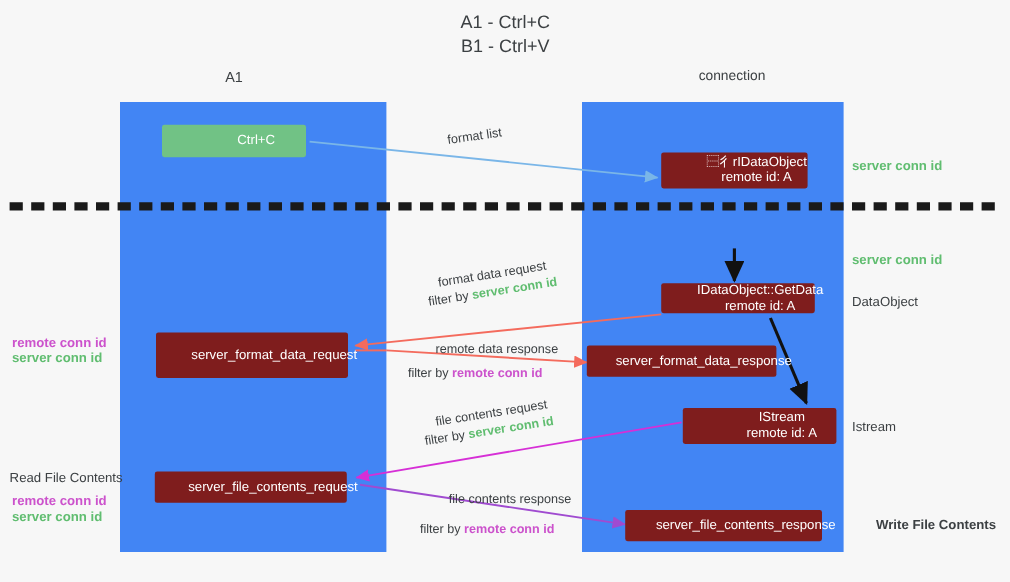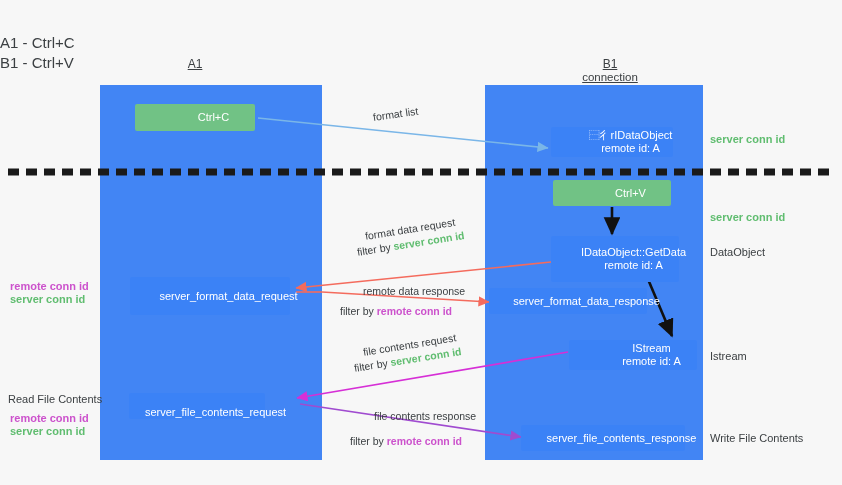--- a/index.html
+++ b/index.html
@@ -9,43 +9,43 @@
     font-family:"Liberation Sans", sans-serif;
     position:relative;
     overflow:hidden;
     color:#3c4043;
   }
   #stage{position:absolute;left:0;top:0;width:842px;height:485px;}
   svg#wires{position:absolute;left:0;top:0;width:842px;height:485px;pointer-events:none;}
 
   .title{
     position:absolute;left:0;top:9px;width:842px;
-    text-align:left;font-size:15px;line-height:20px;color:#3c4043;margin-top:24px;
+    text-align:center;font-size:15px;line-height:20px;color:#3c4043;
   }
 
   .colhead{
-    position:absolute;text-align:center;font-size:11.5px;line-height:13px;color:#3c4043;text-decoration:underline;
+    position:absolute;text-align:center;font-size:11.5px;line-height:13px;color:#3c4043;
   }
   .colhead .big{font-size:12px;}
 
   .lane{position:absolute;background:#4285f4;}
 
   .node{
     position:absolute;
     display:flex;align-items:center;justify-content:center;
     flex-direction:column;
     text-align:center;
     color:#ffffff;
     font-size:11px;line-height:13px;
     border-radius:2px;
     box-sizing:border-box;
     padding-left:37px;
   }
   .node.green{background:#71c285;}
-  .node.orange{background:#3b82f6;}
+  .node.orange{background:#7f1d1d;}
 
   .sidelabel{
     position:absolute;font-size:11px;line-height:14px;white-space:nowrap;
   }
   .green-t{color:#60bd70;font-weight:bold;}
   .purple-t{color:#cc52cc;font-weight:bold;}
   .dark-t{color:#3c4043;}
 
   .arrowlabel{
     position:absolute;font-size:10.5px;line-height:14px;white-space:nowrap;color:#3c4043;
@@ -63,21 +63,20 @@
 
   <div class="title">
     <div>A1 - Ctrl+C</div>
     <div>B1 - Ctrl+V</div>
   </div>
 
   <div class="colhead" style="left:125px;top:58px;width:140px;">
     <div class="big">A1</div>
   </div>
   <div class="colhead" style="left:535px;top:58px;width:150px;">
-    <div class="big">B1</div>
     <div>connection</div>
   </div>
 
   <div class="lane" style="left:100px;top:85px;width:222px;height:375px;"></div>
   <div class="lane" style="left:485px;top:85px;width:218px;height:375px;"></div>
 
   <svg id="wires" viewBox="0 0 842 485">
     <defs>
       <marker id="ah-blue" markerWidth="8" markerHeight="8" refX="6.6" refY="3.2" orient="auto">
         <path d="M0,0 L7,3.2 L0,6.4 z" fill="#7ab6e8"></path>
@@ -116,43 +115,40 @@
 
   <div class="node green" style="left:135px;top:104px;width:120px;height:27px;">
     <div>Ctrl+C</div>
   </div>
 
   <div class="node orange" style="left:551px;top:127px;width:122px;height:30px;">
     <div>⿱⼻rIDataObject</div>
     <div>remote id: A</div>
   </div>
 
-  <div class="node green" style="left:553px;top:180px;width:118px;height:26px;">
-    <div>Ctrl+V</div>
-  </div>
 
-  <div class="node orange" style="left:551px;top:236px;width:128px;height:46px;">
+  <div class="node orange" style="left:551px;top:236px;width:128px;height:25px;">
     <div>IDataObject::GetData</div>
     <div>remote id: A</div>
   </div>
 
   <div class="node orange" style="left:569px;top:340px;width:128px;height:30px;">
     <div>IStream</div>
     <div>remote id: A</div>
   </div>
 
   <div class="node orange" style="left:130px;top:277px;width:160px;height:38px;">
     <div>server_format_data_request</div>
   </div>
 
   <div class="node orange" style="left:489px;top:288px;width:158px;height:26px;align-items:center;">
     <div>server_format_data_response</div>
   </div>
 
-  <div class="node orange" style="left:129px;top:393px;width:136px;height:26px;justify-content:flex-end;">
+  <div class="node orange" style="left:129px;top:393px;width:160px;height:26px;">
     <div>server_file_contents_request</div>
   </div>
 
   <div class="node orange" style="left:521px;top:425px;width:164px;height:26px;">
     <div>server_file_contents_response</div>
   </div>
 
   <div class="arrowlabel rot-up2" style="left:372px;top:110px;">
     <span>format list</span>
   </div>
@@ -182,21 +178,21 @@
     <span>file contents response</span>
   </div>
   <div class="arrowlabel" style="left:350px;top:434px;">
     <span>filter by </span><span class="hl-purple">remote conn id</span>
   </div>
 
   <div class="sidelabel green-t" style="left:710px;top:132px;">server conn id</div>
   <div class="sidelabel green-t" style="left:710px;top:210px;">server conn id</div>
   <div class="sidelabel dark-t" style="left:710px;top:245px;">DataObject</div>
   <div class="sidelabel dark-t" style="left:710px;top:349px;">Istream</div>
-  <div class="sidelabel dark-t" style="left:710px;top:431px;">Write File Contents</div>
+  <div class="sidelabel dark-t" style="left:730px;top:431px;font-weight:bold;">Write File Contents</div>
 
   <div class="sidelabel purple-t" style="left:10px;top:279px;">remote conn id</div>
   <div class="sidelabel green-t" style="left:10px;top:292px;">server conn id</div>
 
   <div class="sidelabel dark-t" style="left:8px;top:392px;">Read File Contents</div>
   <div class="sidelabel purple-t" style="left:10px;top:411px;">remote conn id</div>
   <div class="sidelabel green-t" style="left:10px;top:424px;">server conn id</div>
 
 </div>
 

